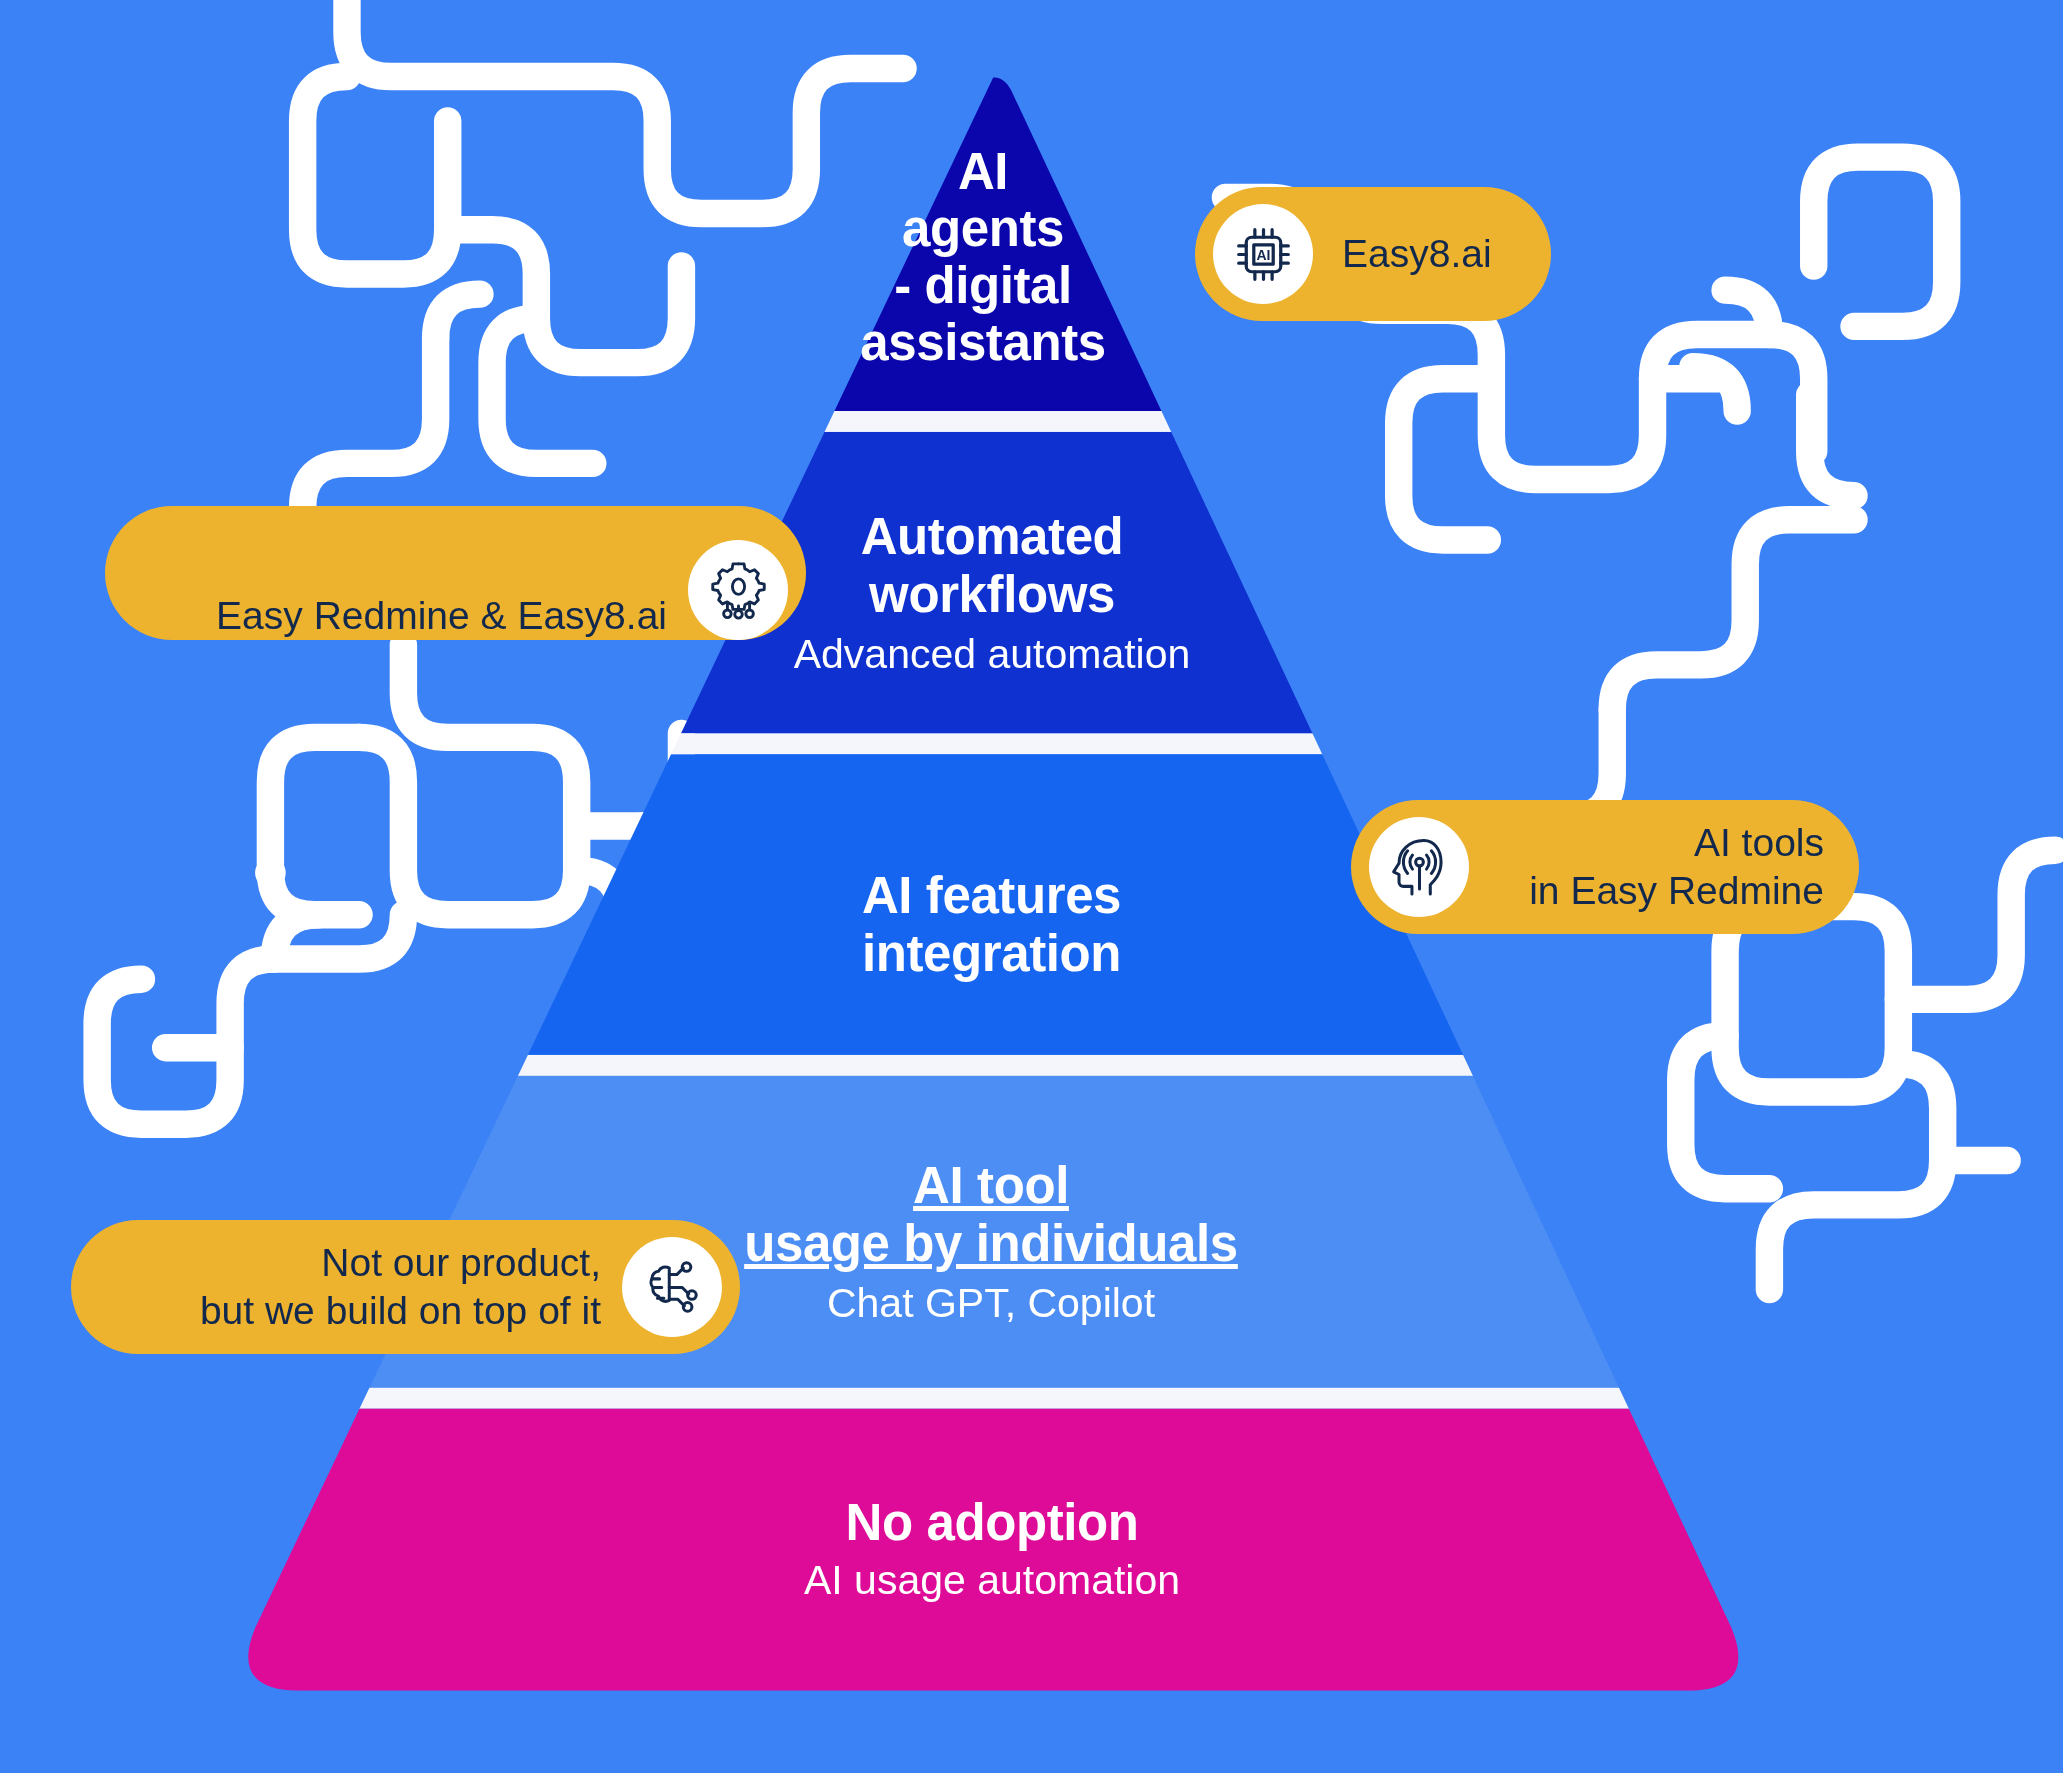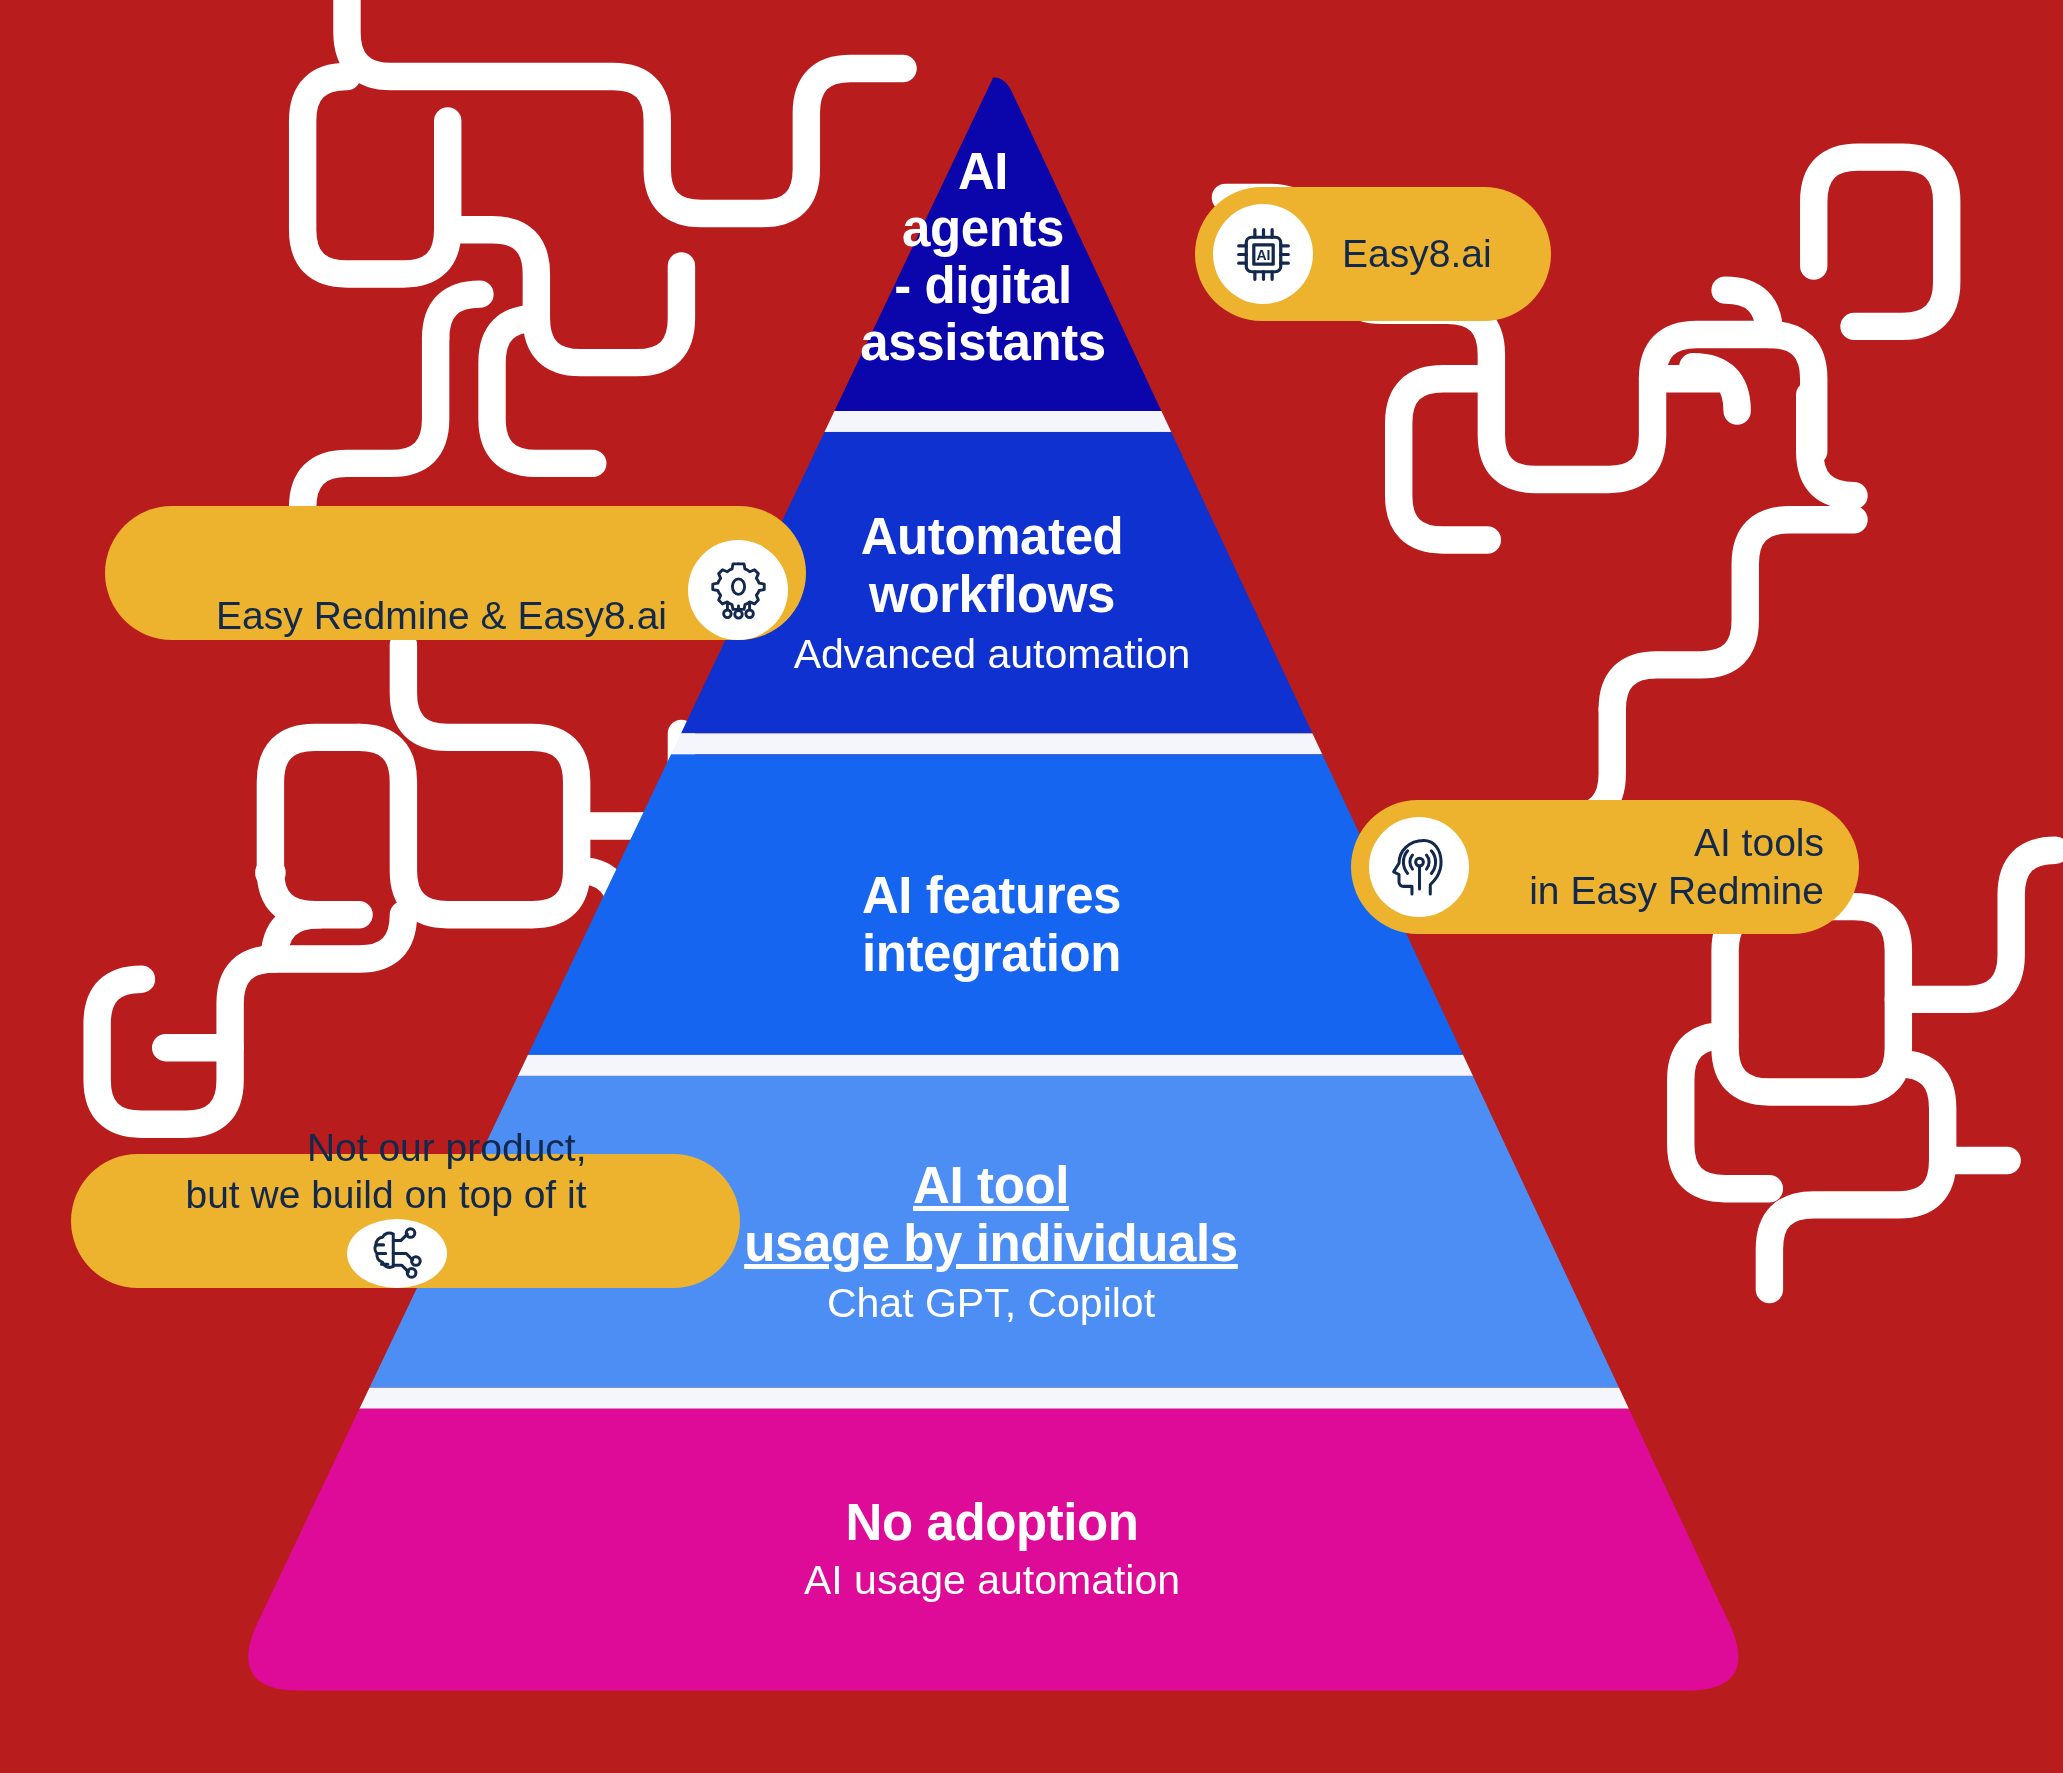--- a/index.html
+++ b/index.html
@@ -10,21 +10,21 @@
   body {
     width: 2064px;
     height: 1773px;
     overflow: hidden;
     font-family: "Liberation Sans", sans-serif;
   }
   #stage {
     position: relative;
     width: 2064px;
     height: 1773px;
-    background: #b91c1c;
+    background: #3b82f6;
     overflow: hidden;
   }
   .layer {
     position: absolute;
     top: 0; left: 0;
     width: 2064px;
     height: 1773px;
   }
   #decor { z-index: 1; }
   #pyramid { z-index: 2; }
@@ -101,21 +101,21 @@
   .badge.icon-right  { flex-direction: row; justify-content: flex-end; padding-right: 18px; }
   .badge.icon-right .pill-label { text-align: right; padding-right: 21px; flex: 1; }
   
   .badge.icon-left   { flex-direction: row; justify-content: flex-start; padding-left: 18px; }
   .badge.icon-left .pill-label { text-align: right; padding-left: 27px; padding-right: 35px; flex: 1; }
 
   #b1 { left: 1195px; top: 187px;  width: 356px; }
   #b1 .pill-label { text-align: left; padding-left: 29px; }
   #b2 { left: 105px;  top: 506px;  width: 701px; align-items: flex-end; }
   #b3 { left: 1351px; top: 800px; width: 508px; }
-  #b4 { left: 71px;   top: 1154px; width: 669px; flex-direction: column; }
+  #b4 { left: 71px;   top: 1220px; width: 669px; }
 </style>
 </head>
 <body>
 
 <div id="stage">
 
   <svg class="layer" id="decor" viewBox="0 0 2560 2200" xmlns="http://www.w3.org/2000/svg">
     <g fill="none" stroke="#ffffff" stroke-width="34" stroke-linecap="round" stroke-linejoin="round">
 
       <path d="M 430 -30 L 430 40 Q 430 95 485 95 L 760 95 Q 815 95 815 150 L 815 210 Q 815 265 870 265 L 945 265 Q 1000 265 1000 210 L 1000 140 Q 1000 85 1055 85 L 1120 85"></path>

